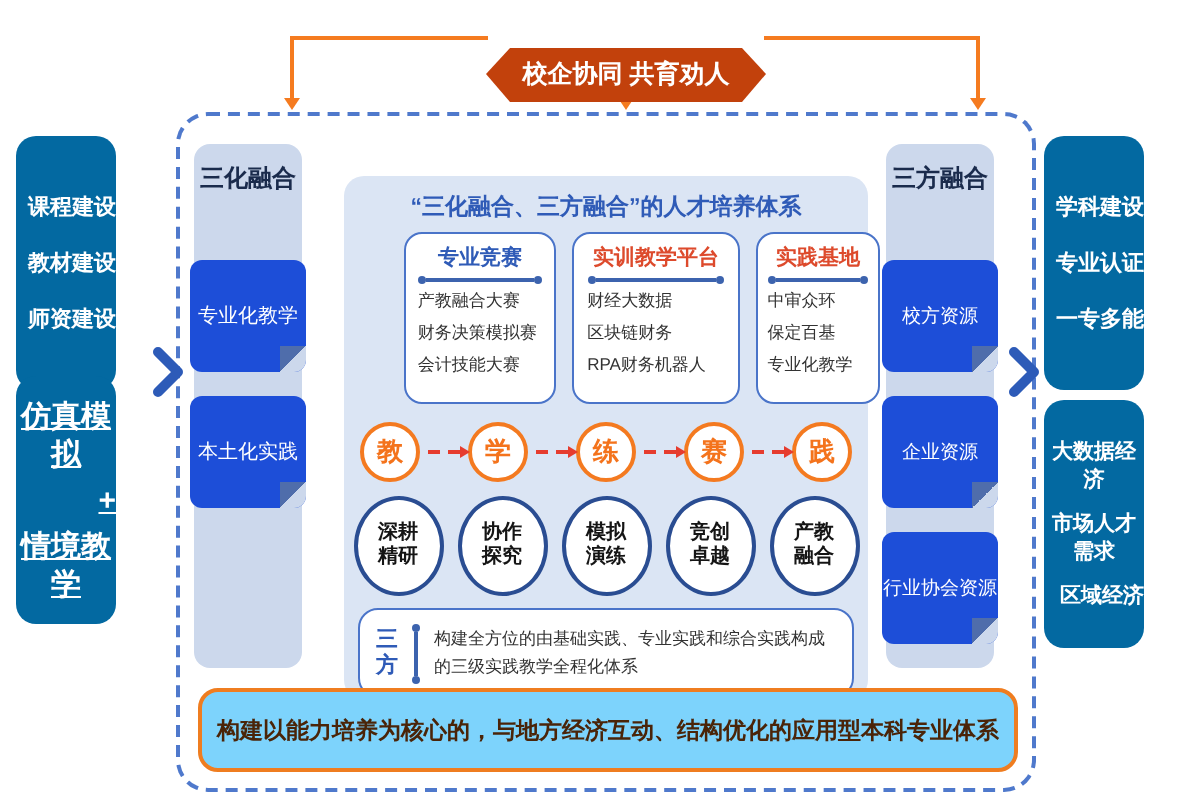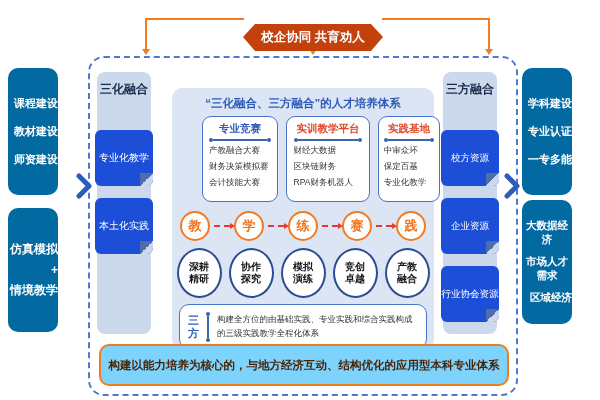--- a/index.html
+++ b/index.html
@@ -20,21 +20,21 @@
   .ah-l{left:142px;top:49px;} .ah-r{left:485px;top:49px;} .ah-m{left:309px;top:49px;}
 
   
   .dashed{position:absolute;left:88px;top:56px;width:430px;height:340px;
           border:2px dashed #4f79cc;border-radius:16px;box-sizing:border-box;}
 
   
   .side-box{position:absolute;width:50px;background:#0369a1;border-radius:10px;color:#fff;font-weight:bold;
             display:flex;flex-direction:column;align-items:flex-end;justify-content:center;text-align:center;}
   .lb1{left:8px;top:68px;height:127px;gap:13px;font-size:11px;}
-  .lb2{left:8px;top:208px;height:124px;gap:5px;font-size:12px;}
+  .lb2{left:8px;top:188px;height:124px;gap:5px;font-size:15px;text-decoration:underline;}
   .rb1{left:522px;top:68px;height:127px;gap:13px;font-size:11px;}
   .rb2{left:522px;top:200px;height:124px;gap:8px;font-size:10.5px;}
 
   .chev{position:absolute;z-index:5;}
   .chev-left{left:75px;top:173px;} .chev-right{left:503px;top:173px;}
 
   
   .col{position:absolute;top:72px;width:54px;height:262px;background:#ccd8ec;border-radius:8px;
        display:flex;flex-direction:column;align-items:center;}
   .col-left{left:97px;} .col-right{left:443px;}

